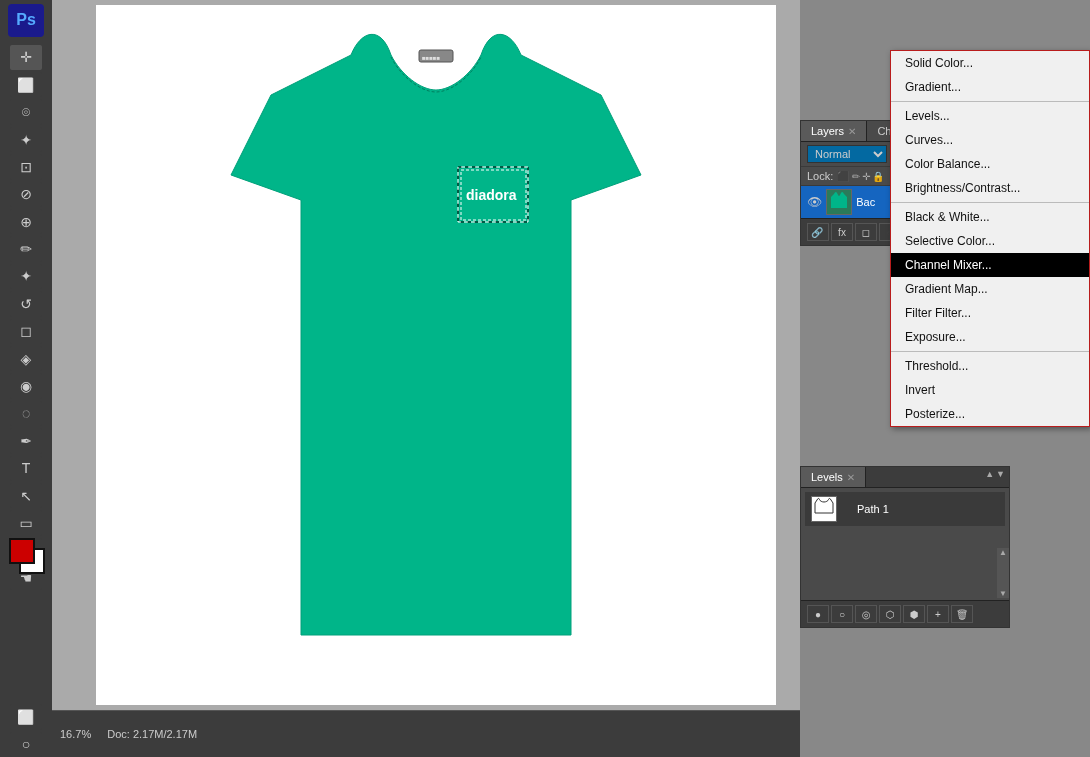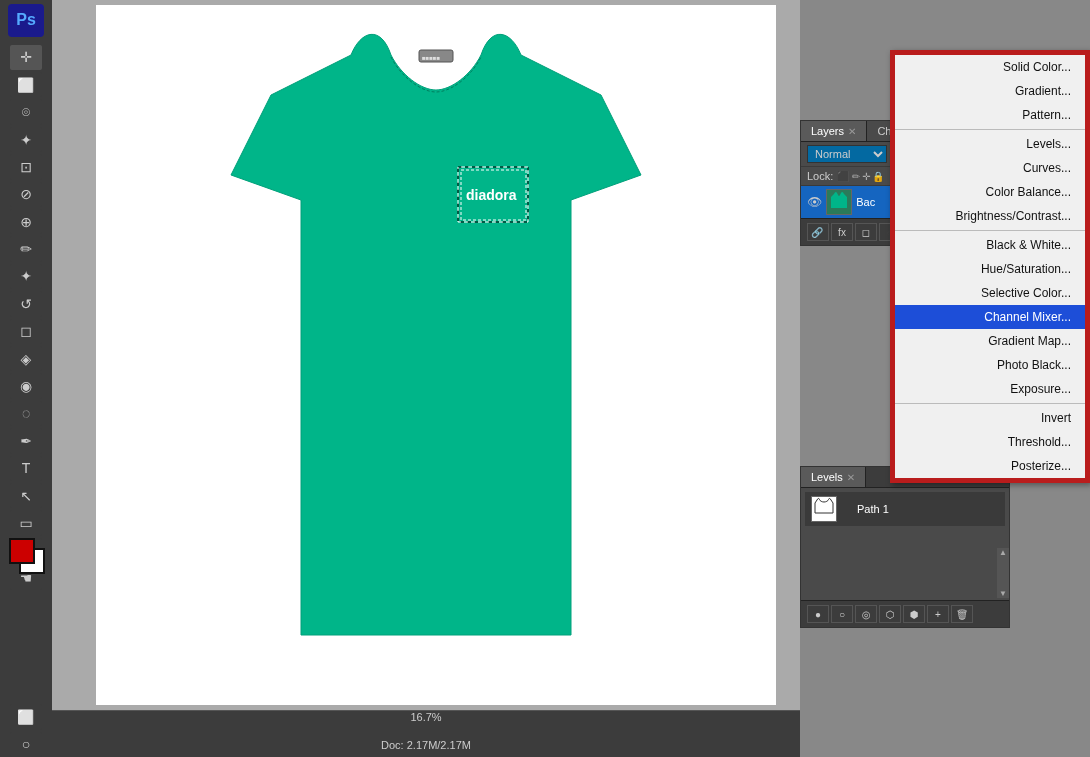--- a/index.html
+++ b/index.html
@@ -141,34 +141,33 @@
       cursor: pointer;
       display: flex; align-items: center; justify-content: center;
     }
 
     
     #dropdown-menu {
       position: absolute;
       left: 890px; top: 50px;
       width: 200px;
       background: #f0f0f0;
-      border: 5px solid #b91c1c;
+      border: 1px solid #b91c1c;
       box-shadow: 2px 2px 6px rgba(0,0,0,0.4);
       z-index: 100;
-      text-align: right;
     }
     .menu-item {
       padding: 5px 14px;
       font-size: 12px;
       color: #111;
       cursor: pointer;
       white-space: nowrap;
     }
     .menu-item.highlighted {
-      background: #1d4ed8;
+      background: #000000;
       color: #fff;
     }
     .menu-divider {
       height: 1px;
       background: #bbb;
       margin: 2px 0;
     }
 
     
     #paths-panel {
@@ -273,21 +272,21 @@
 
       <rect x="287" y="152" width="70" height="55" fill="none" stroke="black" stroke-width="1" stroke-dasharray="4,3"></rect>
       <rect x="287" y="152" width="70" height="55" fill="none" stroke="white" stroke-width="1" stroke-dasharray="4,3" stroke-dashoffset="4"></rect>
 
       <rect x="248" y="35" width="34" height="12" rx="2" fill="#888" stroke="#555" stroke-width="1"></rect>
       <text x="251" y="45" font-size="6" font-family="Arial" fill="#ddd">■■■■■</text>
     </svg>
   </div>
 </div>
 
-<div id="statusbar" style="position:absolute; left:52px; bottom:0; width:748px; height:47px; background:#3c3c3c; display:flex; align-items:center; padding:0 8px; color:#ccc; font-size:11px; gap:16px; border-top:1px solid #555;flex-direction:column;">
+<div id="statusbar" style="position:absolute; left:52px; bottom:0; width:748px; height:47px; background:#3c3c3c; display:flex; align-items:center; padding:8px 8px; color:#ccc; font-size:11px; gap:16px; border-top:1px solid #555;">
   <span>16.7%</span>
   <span>Doc: 2.17M/2.17M</span>
 </div>
 
 <div id="layers-panel" style="position:absolute; left:800px; top:120px; width:210px; background:#4a4a4a; border:1px solid #333;">
   <div class="panel-tabs">
     <div class="panel-tab active">
       <span>Layers</span>
       <span class="panel-tab-close">✕</span>
     </div>
@@ -331,37 +330,35 @@
     <button class="footer-btn">◑</button>
     <button class="footer-btn">📁</button>
     <button class="footer-btn">+</button>
     <button class="footer-btn">🗑</button>
   </div>
 </div>
 
 <div id="dropdown-menu">
   <div class="menu-item">Solid Color...</div>
   <div class="menu-item">Gradient...</div>
-  <div class="menu-item">Pattern...</div>
   <div class="menu-divider"></div>
   <div class="menu-item">Levels...</div>
   <div class="menu-item">Curves...</div>
   <div class="menu-item">Color Balance...</div>
   <div class="menu-item">Brightness/Contrast...</div>
   <div class="menu-divider"></div>
   <div class="menu-item">Black &amp; White...</div>
-  <div class="menu-item">Hue/Saturation...</div>
   <div class="menu-item">Selective Color...</div>
   <div class="menu-item highlighted">Channel Mixer...</div>
   <div class="menu-item">Gradient Map...</div>
-  <div class="menu-item">Photo Black...</div>
+  <div class="menu-item">Filter Filter...</div>
   <div class="menu-item">Exposure...</div>
   <div class="menu-divider"></div>
+  <div class="menu-item">Threshold...</div>
   <div class="menu-item">Invert</div>
-  <div class="menu-item">Threshold...</div>
   <div class="menu-item">Posterize...</div>
 </div>
 
 <div id="paths-panel" style="position:absolute; left:800px; top:466px; width:210px; background:#4a4a4a; border:1px solid #333;">
   <div class="panel-tabs">
     <div class="panel-tab active">
       <span>Levels</span>
       <span class="panel-tab-close">✕</span>
     </div>
     <div style="margin-left:auto; display:flex; gap:2px; padding:2px 4px;">

